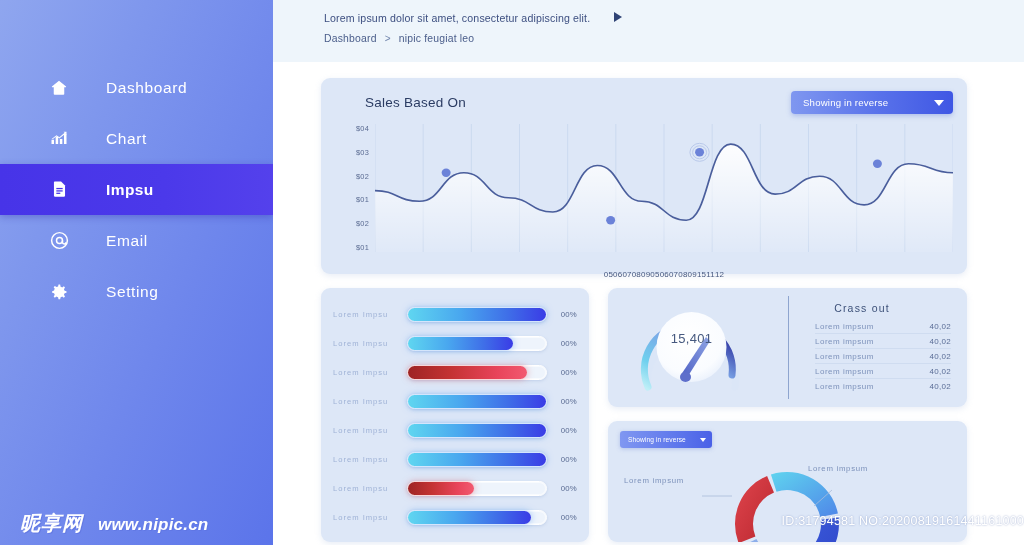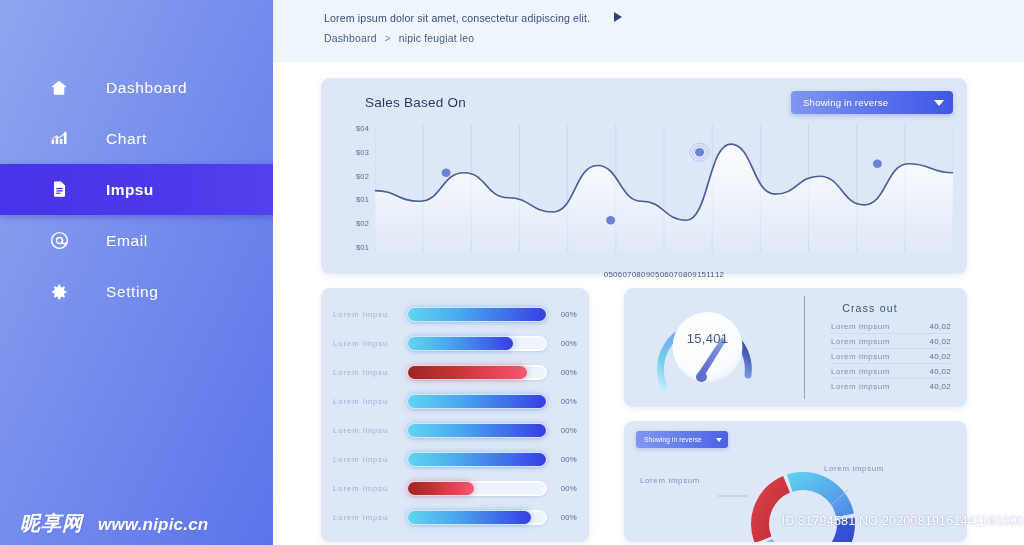--- a/index.html
+++ b/index.html
@@ -166,21 +166,21 @@
   .y-tick { font-size: 7.4px; color: #5a6b92; text-align: right; letter-spacing: .2px; }
   .plot { position: absolute; left: 40px; right: 0; top: 0; height: 128px; }
   .plot svg { display: block; width: 100%; height: 100%; }
   .x-axis {
     position: absolute; left: 40px; right: 0; top: 146px;
     display: flex; justify-content: center;
   }
   .x-tick { font-size: 8px; color: #47587f; letter-spacing: .2px; }
 
   
-  .row2 { display: flex; gap: 35px; margin-top: 14px; }
+  .row2 { display: flex; gap: 19px; margin-top: 14px; }
   .bars-card { width: 268px; padding: 12px 12px 10px 12px; }
   .bar-row { display: flex; align-items: center; height: 29px; }
   .bar-label {
     width: 74px; flex: 0 0 74px;
     font-size: 7.6px; color: #9fb2d6; letter-spacing: 1px;
   }
   .bar-track {
     position: relative;
     flex: 1; height: 15px; border-radius: 8px;
     background: #eef4fc;

